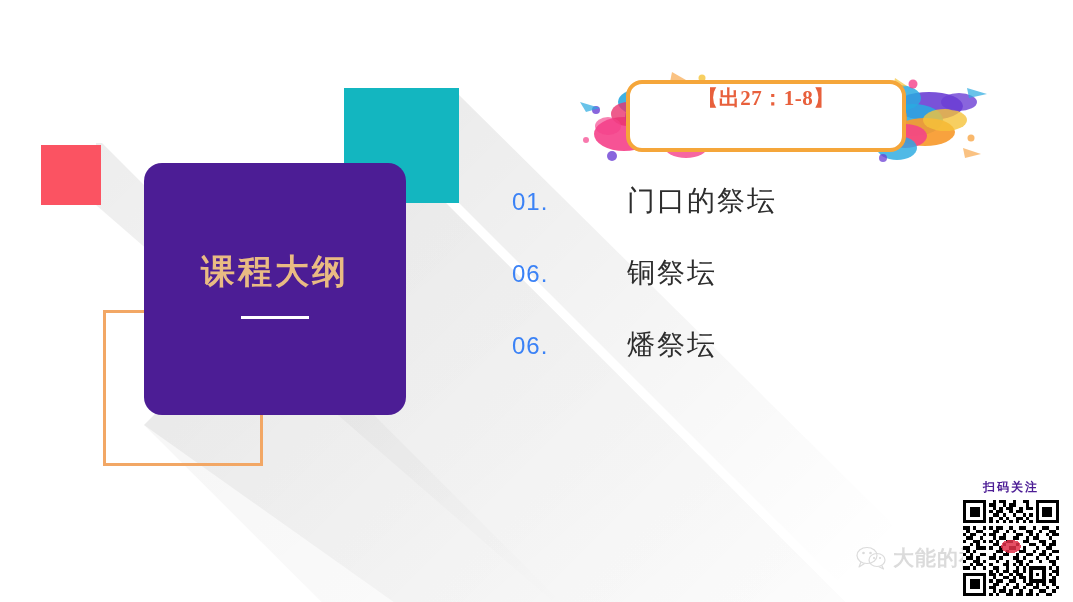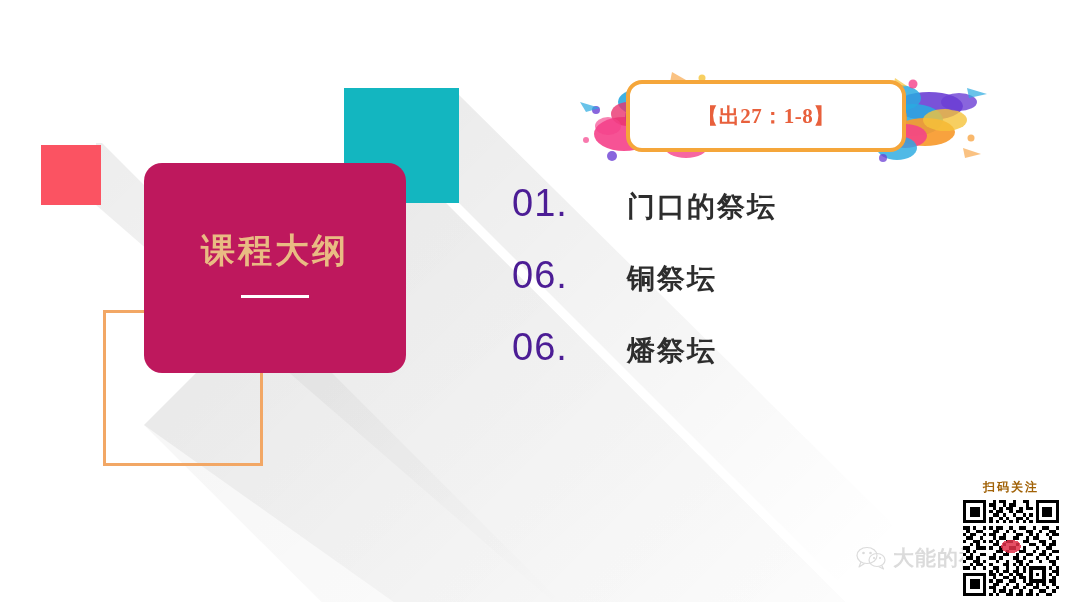--- a/index.html
+++ b/index.html
@@ -63,22 +63,22 @@
     position:absolute;
     left:103px; top:310px; width:160px; height:156px;
     border:3px solid #f2a765;
     background:transparent;
   }
 
   
   .card {
     position:absolute;
     left:144px; top:163px;
-    width:262px; height:210px;
-    background:#be185d;
+    width:262px; height:252px;
+    background:#4c1d95;
     border-radius:18px;
     display:flex;
     flex-direction:column;
     align-items:center;
     justify-content:center;
     z-index:5;
   }
   .card-title-cn {
     font-family:"Liberation Serif", "DejaVu Serif", serif;
     font-size:34px;
@@ -109,21 +109,21 @@
     width:400px; height:108px;
     z-index:6;
   }
   .banner-box {
     position:absolute;
     left:60px; top:18px;
     width:280px; height:72px;
     border:4px solid #f5a63a;
     border-radius:16px;
     background:#ffffff;
-    display:flex; align-items:center; justify-content:center;
+    display:flex; justify-content:center;
     z-index:3;
   }
   .banner-text {
     font-family:"Liberation Serif", "DejaVu Sans", sans-serif;
     font-size:21px;
     font-weight:700;
     letter-spacing:0.5px;
     color:#e8603c;
     white-space:nowrap;
   }
@@ -138,50 +138,50 @@
     width:470px;
     z-index:6;
   }
   .outline-row {
     display:flex;
     align-items:baseline;
     height:72px;
   }
   .outline-num {
     font-family:"Liberation Sans", sans-serif;
-    font-size:38px;
+    font-size:24px;
     font-weight:400;
-    color:#4c1d95;
+    color:#3b82f6;
     letter-spacing:1px;
     width:115px;
     flex:0 0 115px;
   }
   .outline-label {
     font-family:"Liberation Serif", "DejaVu Serif", serif;
     font-size:28px;
-    font-weight:700;
+    font-weight:400;
     letter-spacing:2px;
     color:#2d2d2d;
     white-space:nowrap;
   }
 
   
   .qr-block {
     position:absolute;
     right:14px; bottom:6px;
     width:96px;
     z-index:8;
     text-align:center;
   }
   .qr-caption {
     font-family:"Liberation Serif","DejaVu Sans",sans-serif;
     font-size:12px;
     font-weight:700;
     letter-spacing:2px;
-    color:#a16207;
+    color:#4c1d95;
     margin-bottom:4px;
   }
   .qr-img { display:block; width:96px; height:96px; }
 
   
   .watermark {
     position:absolute;
     right:70px; bottom:30px;
     display:flex;
     align-items:center;

